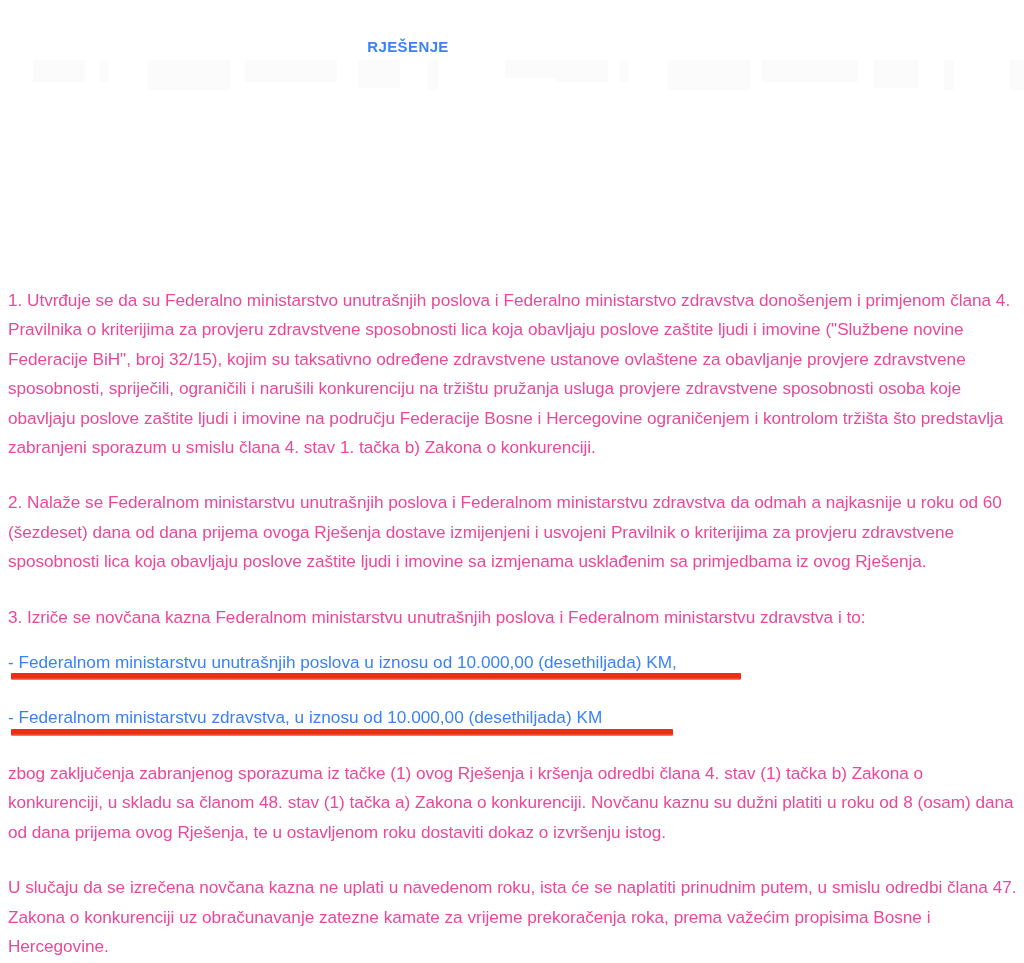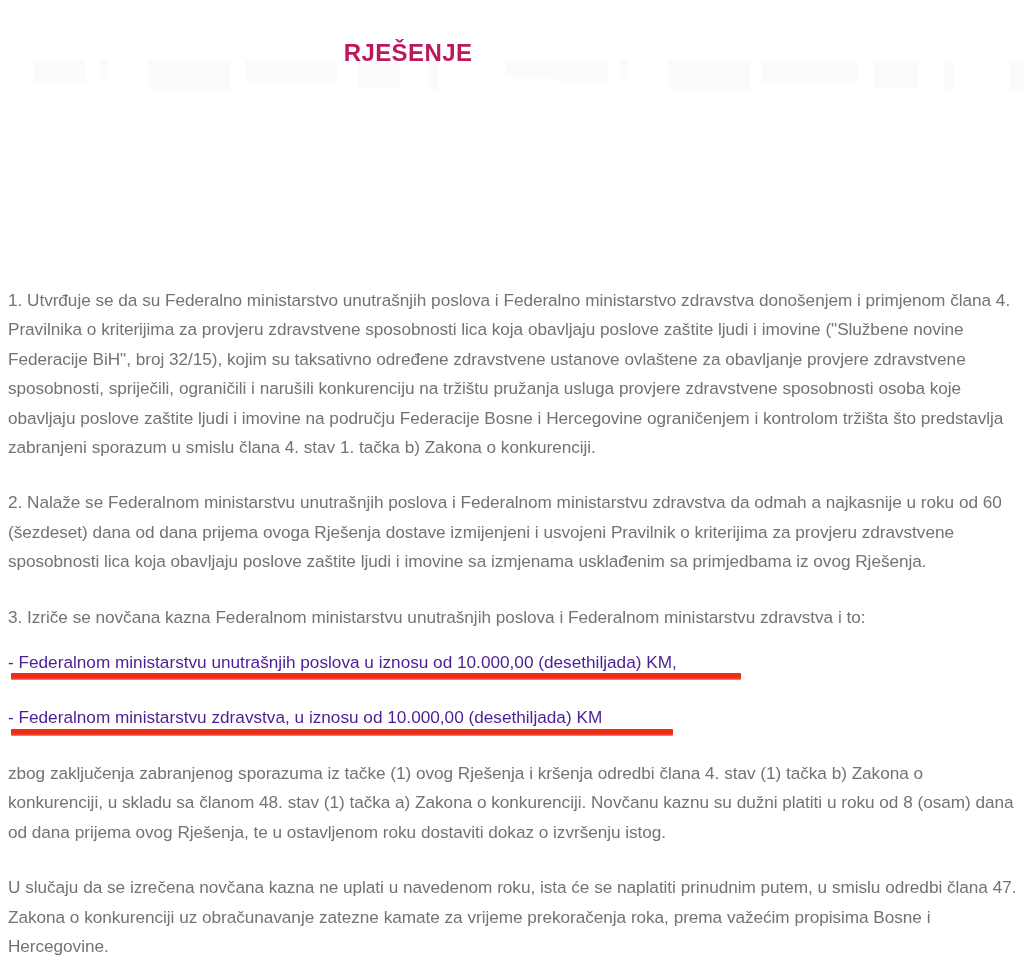--- a/index.html
+++ b/index.html
@@ -23,57 +23,57 @@
     box-sizing: border-box;
   }
 
   
   .doc-title {
     position: absolute;
     top: 24px;
     left: 0;
     width: 816px;
     text-align: center;
-    font-size: 24px;
+    font-size: 15px;
     font-weight: bold;
     letter-spacing: 0.4px;
-    color: #be185d;
+    color: #3b82f6;
     line-height: 26px;
   }
 
   
   .body-block {
     position: absolute;
     top: 286px;
     left: 8px;
     width: 1010px;
   }
 
   p.para {
     margin: 0 0 26px 0;
     font-size: 17.2px;
     line-height: 29.4px;
-    color: #737373;
+    color: #ec4899;
     text-align: left;
     letter-spacing: -0.05px;
     word-spacing: 0.1px;
   }
 
   p.para.tight {
     margin-bottom: 16px;
   }
 
   
   .marked {
     position: relative;
     display: block;
     margin: 0 0 26px 0;
     font-size: 17.2px;
     line-height: 29.4px;
-    color: #4c1d95;
+    color: #3b82f6;
     white-space: nowrap;
   }
   .marked .mark-rule {
     position: absolute;
     left: 3px;
     bottom: -3px;
     height: 7px;
     border-radius: 1px;
     display: block;
   }

